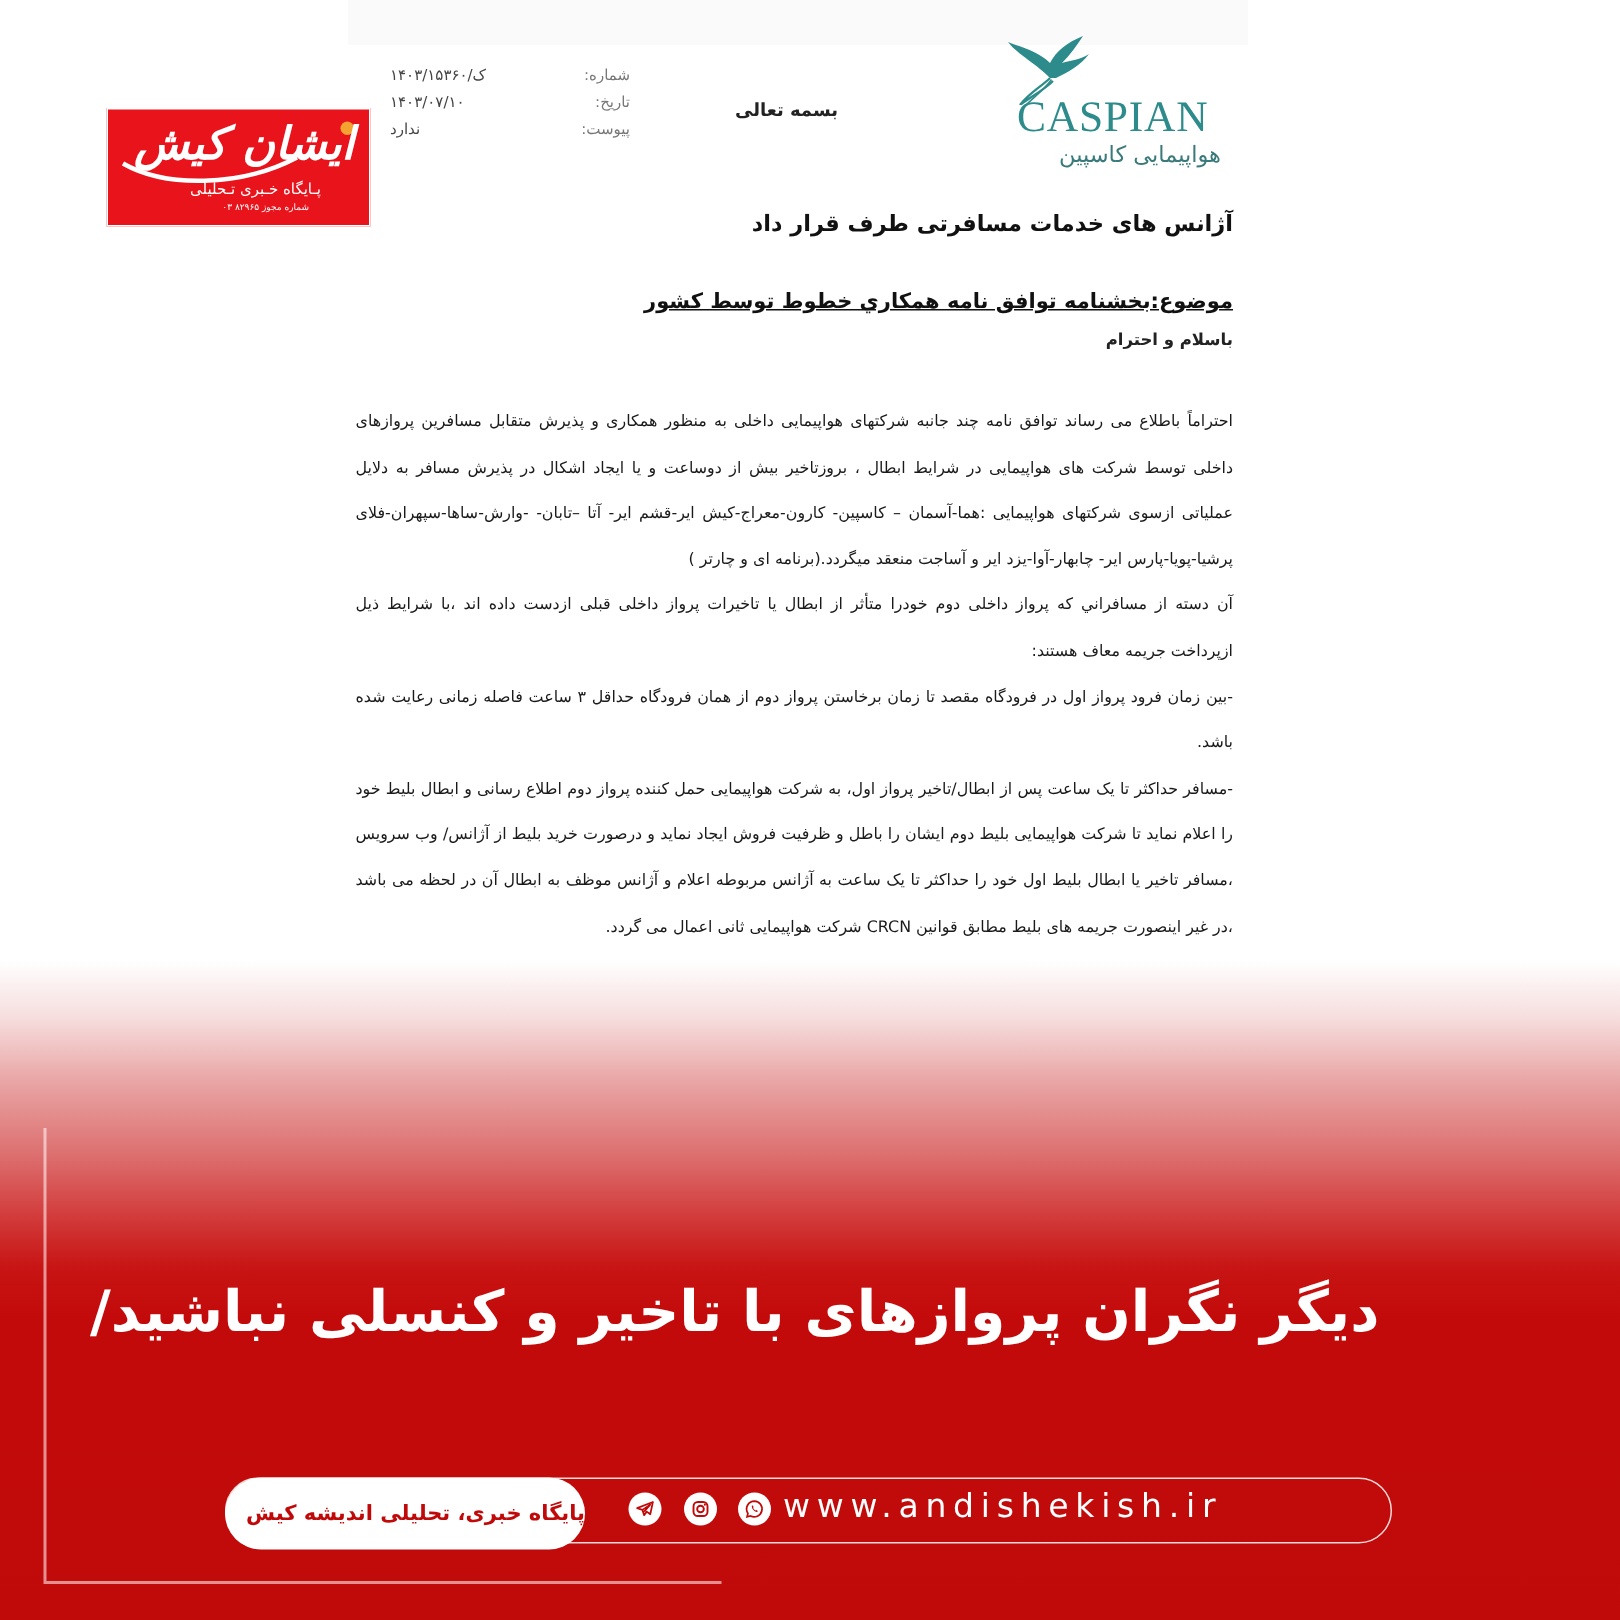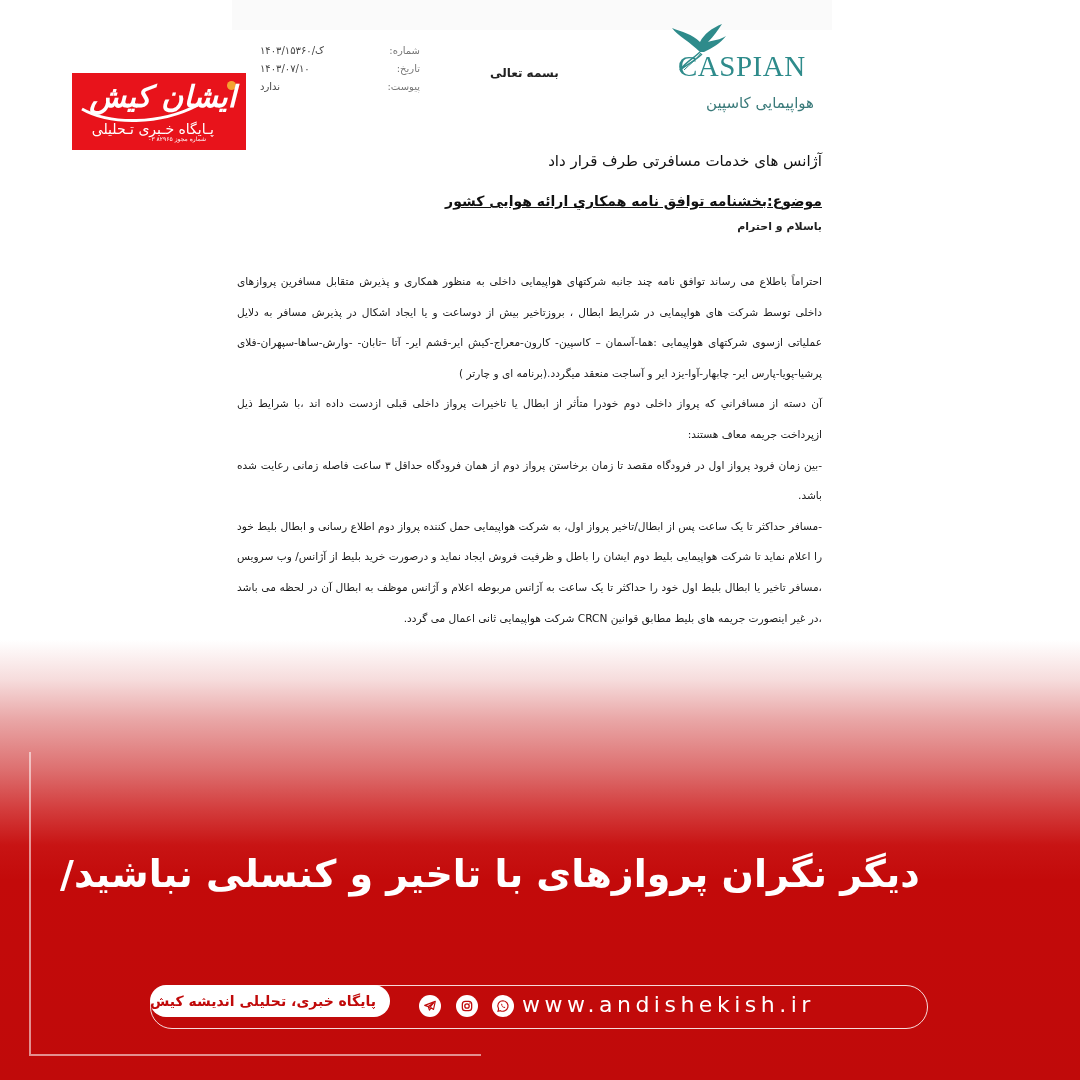--- a/index.html
+++ b/index.html
@@ -5,50 +5,50 @@
   html, body { margin:0; padding:0; }
   body { width:1080px; height:1080px; overflow:hidden; position:relative; background:#ffffff; font-family:"DejaVu Sans", sans-serif; }
   .canvas { position:absolute; inset:0; width:1080px; height:1080px; overflow:hidden;
     background: linear-gradient(to bottom, #ffffff 0px, #ffffff 640px, #f6dcdc 680px, #e9a6a6 720px, #dd6f6f 770px, #d33c3c 810px, #c81414 845px, #c30a0a 880px, #c00a0a 1080px); }
 
   
   .doc { position:absolute; left:220px; top:0; width:620px; height:800px; background:transparent; direction:rtl; color:#111; }
   .doc-topstrip { position:absolute; left:12px; top:0; width:600px; height:30px; background:#fafafa; }
   .logo-caspian { position:absolute; right:18px; top:22px; width:160px; height:80px; direction:ltr; }
   .logo-caspian .bird { position:absolute; left:8px; top:0; width:60px; height:48px; }
-  .logo-caspian .name { position:absolute; left:16px; top:28px; font-family:"Liberation Serif", serif; font-size:29px; color:#2e8b8b; letter-spacing:0.5px; }
+  .logo-caspian .name { position:absolute; left:16px; top:40px; font-family:"Liberation Serif", serif; font-size:29px; color:#2e8b8b; letter-spacing:0.5px; }
   .logo-caspian .sub { position:absolute; left:44px; top:72px; font-size:15px; color:#3a7a7a; direction:rtl; }
   .basmala { position:absolute; left:270px; top:66px; font-size:12px; font-weight:bold; color:#222; }
   .meta { position:absolute; left:40px; top:42px; width:160px; font-size:10px; color:#777; line-height:18px; }
   .meta .row { display:flex; justify-content:space-between; direction:rtl; }
   .meta .val { color:#444; direction:ltr; }
-  .addressee { position:absolute; right:18px; top:152px; font-size:15px; font-weight:normal; color:#111; }
+  .addressee { position:absolute; right:18px; top:140px; font-size:15px; font-weight:bold; color:#111; }
   .subject { position:absolute; right:18px; top:193px; font-size:14px; font-weight:bold; color:#111; text-decoration:underline; }
   .greeting { position:absolute; right:18px; top:220px; font-size:11px; font-weight:bold; color:#222; }
   .body-text { position:absolute; right:18px; top:266px; width:585px; font-size:10.6px; font-weight:normal; color:#1a1a1a; line-height:30.6px; text-align:justify; }
   .body-text p { margin:0; }
 
   
   .site-logo { position:absolute; left:71px; top:72px; width:174px; height:77px; background:#e8131b; border:1px solid #fff; }
   .site-logo .brand { position:absolute; right:10px; top:6px; font-size:30px; font-weight:bold; color:#fff; direction:rtl; letter-spacing:-1px; font-style:italic; }
   .site-logo .dot { position:absolute; right:10px; top:8px; width:9px; height:9px; border-radius:50%; background:#f4a331; }
-  .site-logo .tag1 { position:absolute; right:32px; top:48px; font-size:14px; color:#fff; direction:rtl; }
+  .site-logo .tag1 { position:absolute; right:32px; top:48px; font-size:10px; color:#fff; direction:rtl; }
   .site-logo .tag2 { position:absolute; right:40px; top:62px; font-size:6px; color:#fff; direction:rtl; }
   .site-logo .swoosh { position:absolute; left:8px; top:30px; width:120px; height:22px; }
 
   
   .headline { position:absolute; left:60px; top:842px; width:960px; text-align:left; direction:rtl; color:#fff; font-weight:bold; font-size:38px; line-height:64px; }
 
   
   .frame-v { position:absolute; left:29px; top:752px; width:2px; height:302px; background:rgba(255,255,255,0.55); }
   .frame-h { position:absolute; left:29px; top:1054px; width:452px; height:2px; background:rgba(255,255,255,0.55); }
 
   
   .footer-pill { position:absolute; left:150px; top:985px; width:778px; height:44px; border:1.5px solid rgba(255,255,255,0.85); border-radius:24px; box-sizing:border-box; }
-  .footer-badge { position:absolute; left:150px; top:985px; width:240px; height:32px; background:#fff; border-radius:24px; display:flex; align-items:center; justify-content:flex-start; }
+  .footer-badge { position:absolute; left:150px; top:985px; width:240px; height:48px; background:#fff; border-radius:24px; display:flex; align-items:center; justify-content:flex-end; }
   .footer-badge span { color:#c00a0a; font-weight:bold; font-size:14px; direction:rtl; }
   .social { position:absolute; top:995px; width:22px; height:22px; border-radius:50%; background:#fff; display:flex; align-items:center; justify-content:center; }
   .social svg { width:14px; height:14px; }
   .url { position:absolute; left:522px; top:992px; font-size:22px; color:#fff; letter-spacing:4.5px; font-family:"DejaVu Sans", sans-serif; }
 </style>
 </head>
 <body>
 
 <div class="canvas">
 
@@ -76,21 +76,21 @@
         <span>تاریخ:</span>
         <span class="val">۱۴۰۳/۰۷/۱۰</span>
       </div>
       <div class="row">
         <span>پیوست:</span>
         <span class="val">ندارد</span>
       </div>
     </div>
 
     <div class="addressee">آژانس های خدمات مسافرتی طرف قرار داد</div>
-    <div class="subject">موضوع:بخشنامه توافق نامه همکاري ارائه هوایی کشور</div>
+    <div class="subject">موضوع:بخشنامه توافق نامه همکاري خطوط توسط کشور</div>
     <div class="greeting">باسلام و احترام</div>
 
     <div class="body-text">
       <p>احتراماً باطلاع می رساند توافق نامه چند جانبه شرکتهای هواپیمایی داخلی به منظور همکاری و پذیرش متقابل مسافرین پروازهای داخلی توسط شرکت های هواپیمایی در شرایط ابطال ، بروزتاخیر بیش از دوساعت و یا ایجاد اشکال در پذیرش مسافر به دلایل عملیاتی ازسوی شرکتهای هواپیمایی :هما-آسمان – کاسپین- کارون-معراج-کیش ایر-قشم ایر- آتا –تابان- -وارش-ساها-سپهران-فلای پرشیا-پویا-پارس ایر- چابهار-آوا-یزد ایر و آساجت منعقد میگردد.(برنامه ای و چارتر )</p>
       <p>آن دسته از مسافراني که پرواز داخلی دوم خودرا متأثر از ابطال یا تاخیرات پرواز داخلی قبلی ازدست داده اند ،با شرایط ذیل ازپرداخت جریمه معاف هستند:</p>
       <p>-بین زمان فرود پرواز اول در فرودگاه مقصد تا زمان برخاستن پرواز دوم از همان فرودگاه حداقل ۳ ساعت فاصله زمانی رعایت شده باشد.</p>
       <p>-مسافر حداکثر تا یک ساعت پس از ابطال/تاخیر پرواز اول، به شرکت هواپیمایی حمل کننده پرواز دوم اطلاع رسانی و ابطال بلیط خود را اعلام نماید تا شرکت هواپیمایی بلیط دوم ایشان را باطل و ظرفیت فروش ایجاد نماید و درصورت خرید بلیط از آژانس/ وب سرویس ،مسافر تاخیر یا ابطال بلیط اول خود را حداکثر تا یک ساعت به آژانس مربوطه اعلام و آژانس موظف به ابطال آن در لحظه می باشد ،در غیر اینصورت جریمه های بلیط مطابق قوانین CRCN شرکت هواپیمایی ثانی اعمال می گردد.</p>
     </div>
   </div>
 

